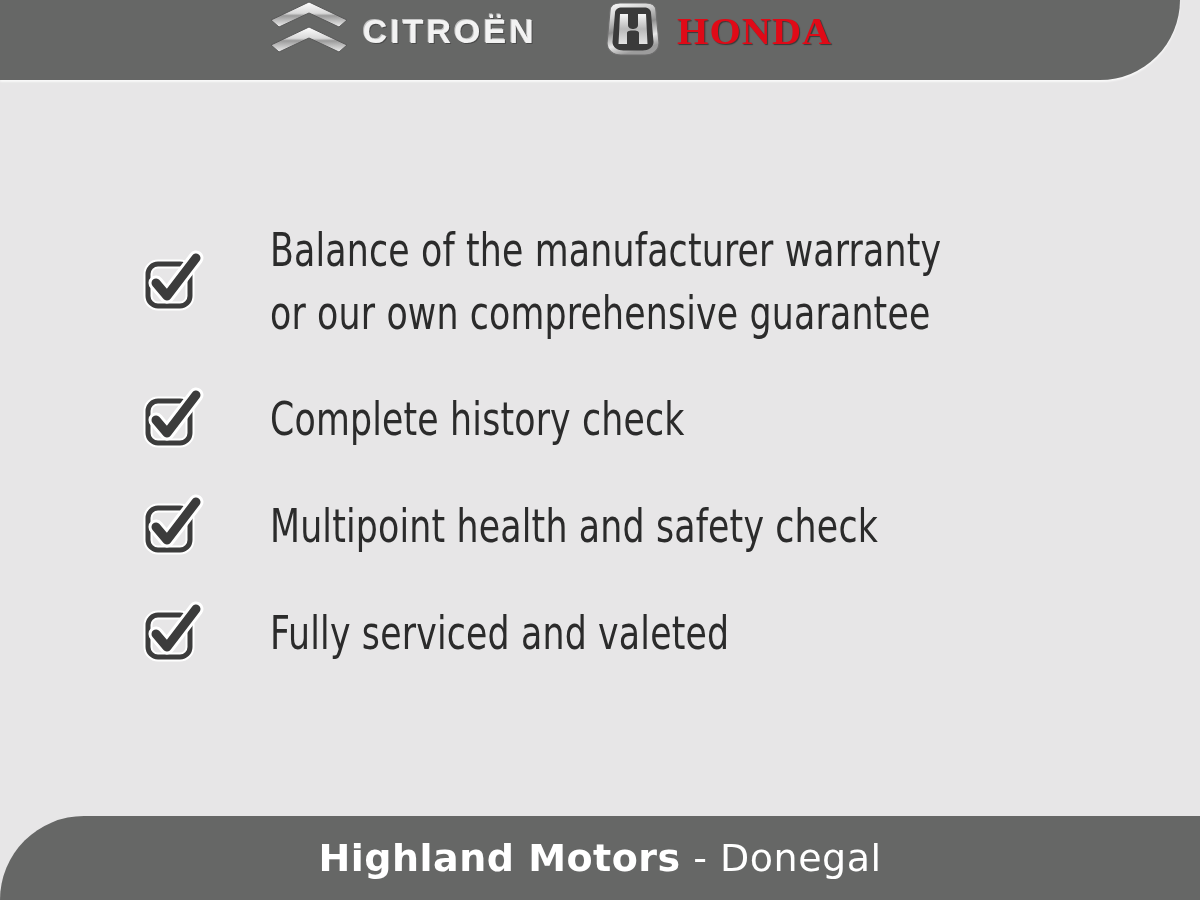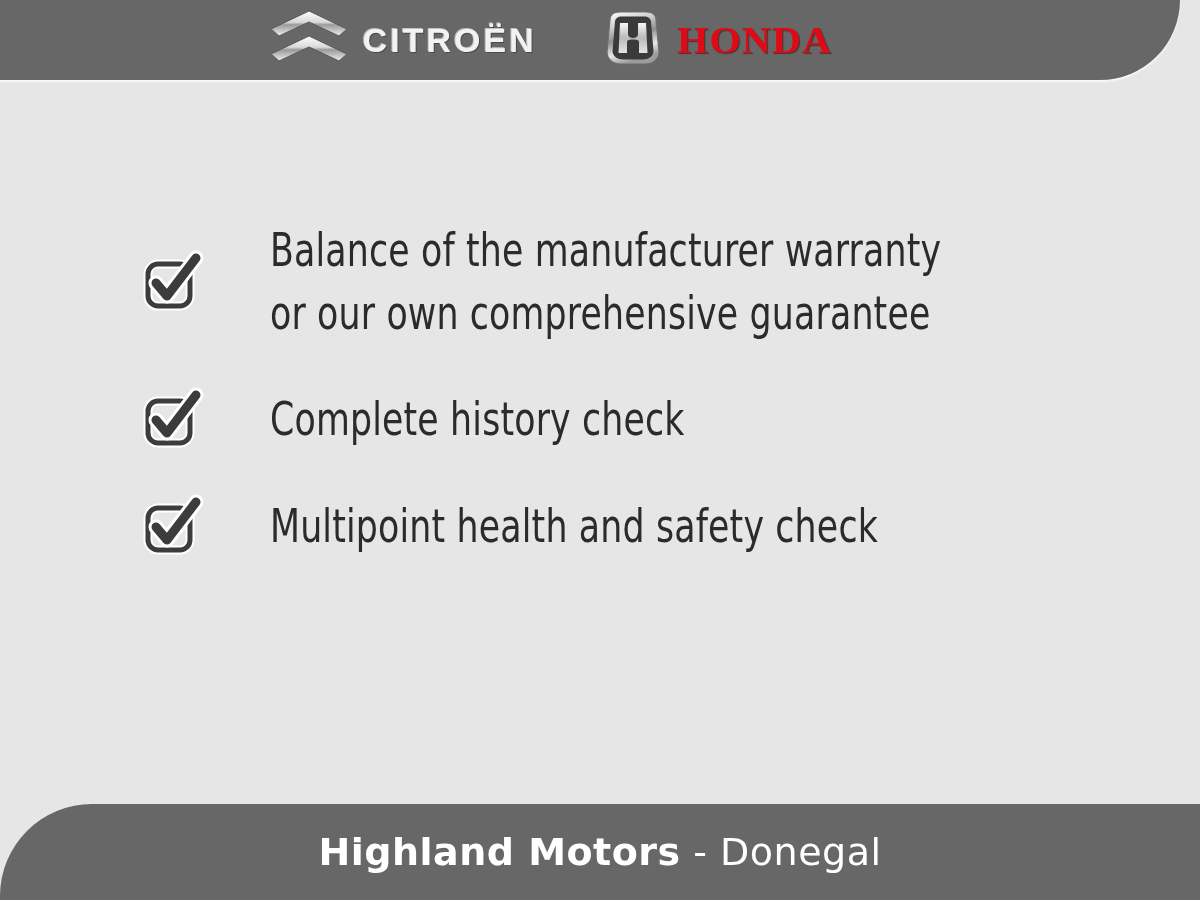--- a/index.html
+++ b/index.html
@@ -33,21 +33,21 @@
     border-bottom-right-radius: 84px;
     box-shadow: 0 2px 2px rgba(255,255,255,0.75);
   }
   #header-logos {
     position: absolute;
     left: 0;
     top: 0;
     width: 1180px;
     height: 80px;
     display: flex;
-    align-items: center;
+    align-items: flex-start;
     justify-content: center;
     gap: 64px;
     padding-right: 90px;
     box-sizing: border-box;
   }
 
   .brand-logo {
     display: flex;
     align-items: center;
     gap: 12px;
@@ -113,21 +113,21 @@
     transform-origin: left center;
     white-space: pre-line;
   }
 
   
   #footer-bar {
     position: absolute;
     left: 0;
     bottom: 0;
     width: 1200px;
-    height: 96px;
+    height: 84px;
     background: #666766;
     border-top-left-radius: 92px;
     display: flex;
     align-items: center;
     justify-content: center;
   }
   #footer-text {
     font-family: "DejaVu Sans", sans-serif;
     font-size: 38px;
     color: #ffffff;
@@ -229,20 +229,31 @@
         <svg width="64" height="64" viewBox="0 0 64 64" aria-hidden="true">
           <rect x="8" y="14" width="42" height="42" rx="10" ry="10" fill="none" stroke="#ffffff" stroke-width="9"></rect>
           <rect x="8" y="14" width="42" height="42" rx="10" ry="10" fill="none" stroke="#3c3c3c" stroke-width="5"></rect>
           <path d="M16 33 L27 46 L56 8" fill="none" stroke="#ffffff" stroke-width="15" stroke-linecap="round" stroke-linejoin="round"></path>
           <path d="M16 33 L27 46 L56 8" fill="none" stroke="#3c3c3c" stroke-width="9" stroke-linecap="round" stroke-linejoin="round"></path>
         </svg>
       </span>
       <span class="check-label">Multipoint health and safety check</span>
     </div>
 
+    <div class="check-row">
+      <span class="check-icon">
+        <svg width="64" height="64" viewBox="0 0 64 64" aria-hidden="true">
+          <rect x="8" y="14" width="42" height="42" rx="10" ry="10" fill="none" stroke="#ffffff" stroke-width="9"></rect>
+          <rect x="8" y="14" width="42" height="42" rx="10" ry="10" fill="none" stroke="#3c3c3c" stroke-width="5"></rect>
+          <path d="M16 33 L27 46 L56 8" fill="none" stroke="#ffffff" stroke-width="15" stroke-linecap="round" stroke-linejoin="round"></path>
+          <path d="M16 33 L27 46 L56 8" fill="none" stroke="#3c3c3c" stroke-width="9" stroke-linecap="round" stroke-linejoin="round"></path>
+        </svg>
+      </span>
+      <span class="check-label">Fully serviced and valeted</span>
+    </div>
 
   </div>
 
   <div id="footer-bar">
     <div id="footer-text">
       <span id="footer-name">Highland Motors</span><span id="footer-sep"> - </span><span id="footer-location">Donegal</span>
     </div>
   </div>
 
 </div>

